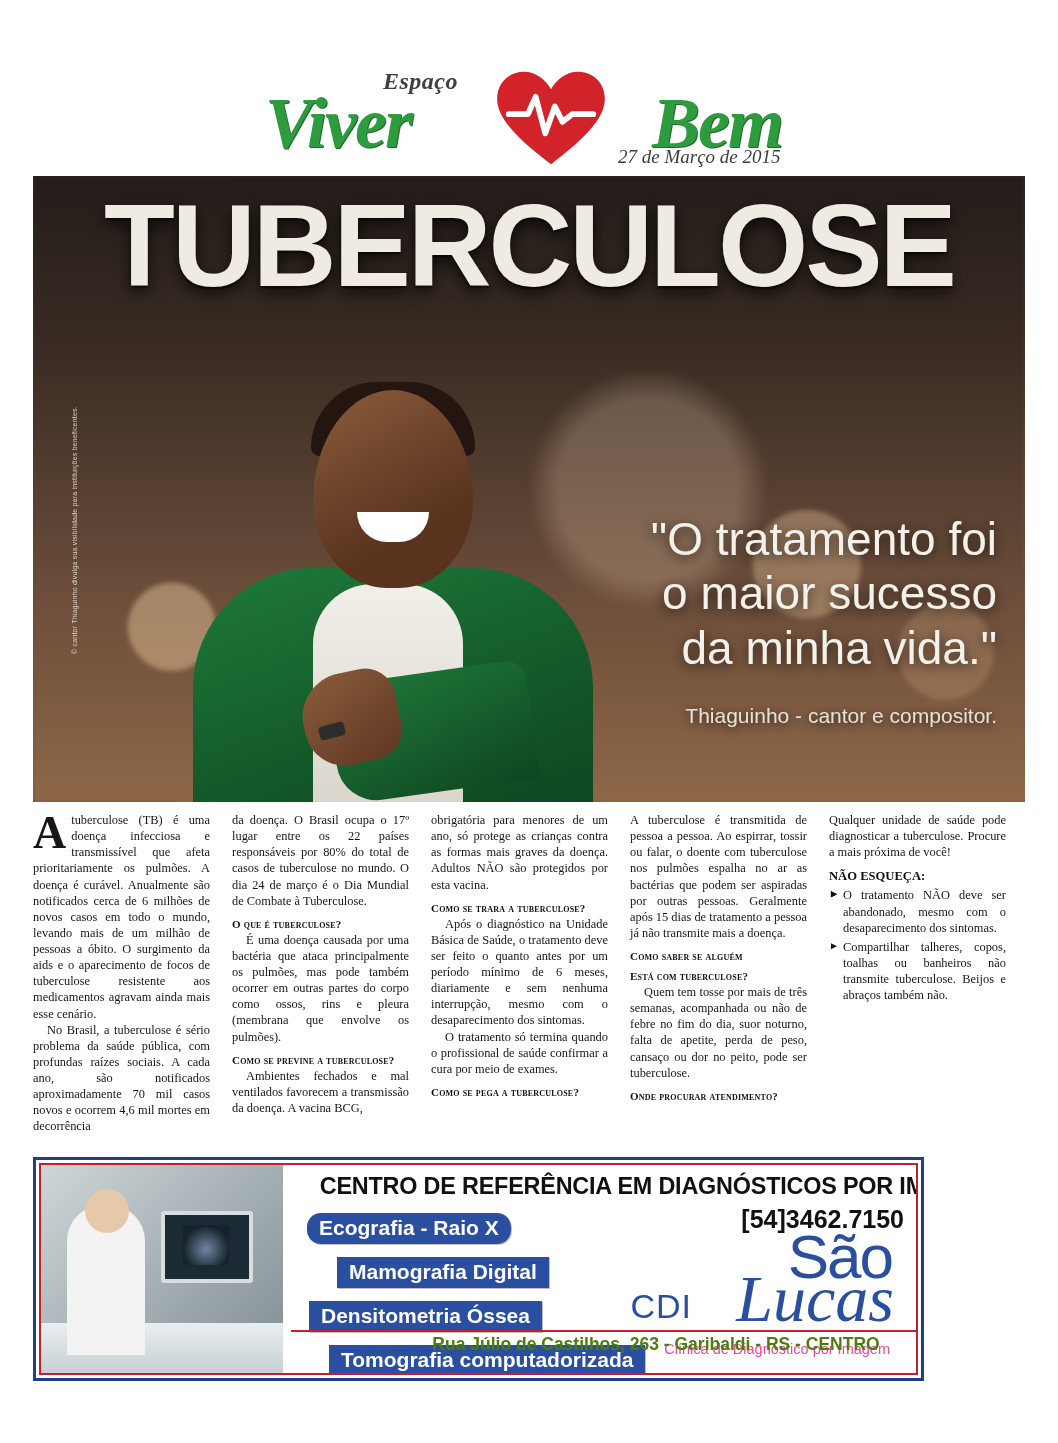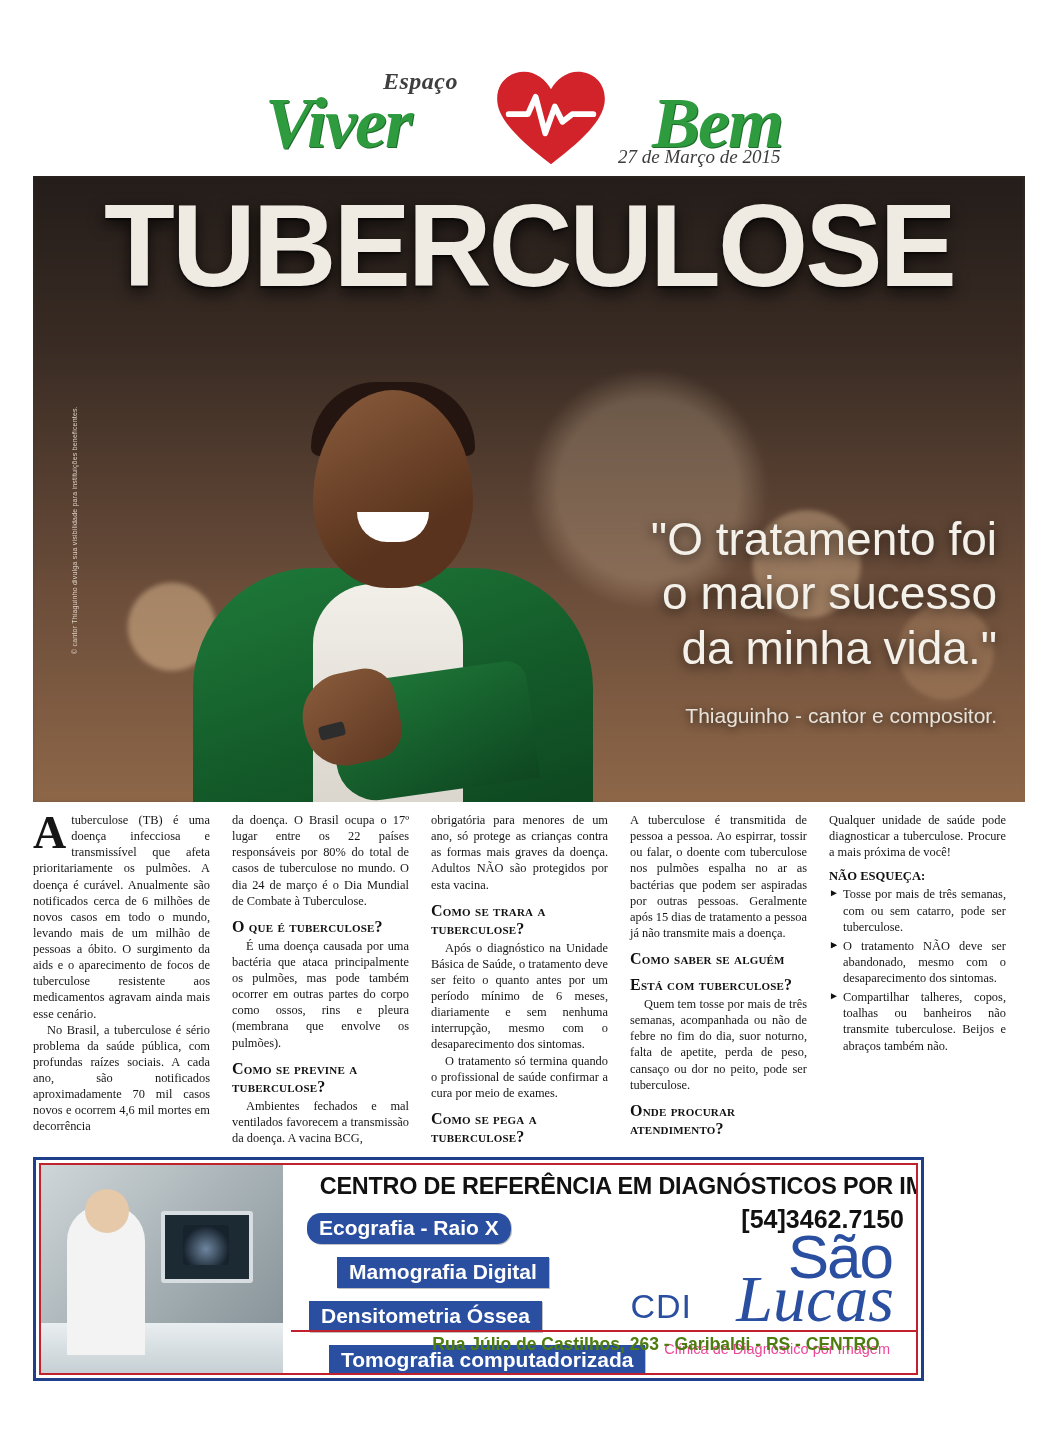--- a/index.html
+++ b/index.html
@@ -136,21 +136,21 @@
   }
   .col{width:177px;}
   .col p{
     margin:0 0 0 0;
     font-size:12.4px;line-height:1.30;text-align:justify;
     text-indent:14px;color:#161616;
   }
   .col p.no-indent{text-indent:0;}
   .col h3{
     margin:9px 0 2px 0;
-    font-size:16px;font-weight:bold;color:#111;
+    font-size:11px;font-weight:bold;color:#111;
     font-variant:small-caps;letter-spacing:.2px;text-transform:lowercase;
   }
   .col h3::first-letter{text-transform:uppercase;}
   .col h4{
     margin:9px 0 2px 0;font-size:12.6px;font-weight:bold;color:#111;
   }
   .dropcap{
     float:left;font-size:46px;line-height:.82;font-weight:bold;
     padding:2px 5px 0 0;
   }
@@ -314,21 +314,21 @@
     <h3>Como saber se alguém</h3>
     <h3 style="margin-top:8px">está com tuberculose?</h3>
     <p>Quem tem tosse por mais de três semanas, acompanhada ou não de febre no fim do dia, suor noturno, falta de apetite, perda de peso, cansaço ou dor no peito, pode ser tuberculose.</p>
     <h3>Onde procurar atendimento?</h3>
   </div>
 
   <div class="col">
     <p class="no-indent">Qualquer unidade de saúde pode diagnosticar a tuberculose. Procure a mais próxima de você!</p>
     <h4>NÃO ESQUEÇA:</h4>
     <div class="bullets">
-      <p><span class="arrow">►</span><span>Tosse por mais de três semanas, com ou sem catarro, pode ser tuberculose.</span></p>
+      <p><span class="arrow">►</span></p>
       <p><span class="arrow">►</span></p>
       <p><span class="arrow">►</span><span>O tratamento NÃO deve ser abandonado, mesmo com o desaparecimento dos sintomas.</span></p>
       <p><span class="arrow">►</span><span>Compartilhar talheres, copos, toalhas ou banheiros não transmite tuberculose. Beijos e abraços também não.</span></p>
     </div>
   </div>
 
 </div>
 
 <div class="ad">
   <div class="ad-inner">

